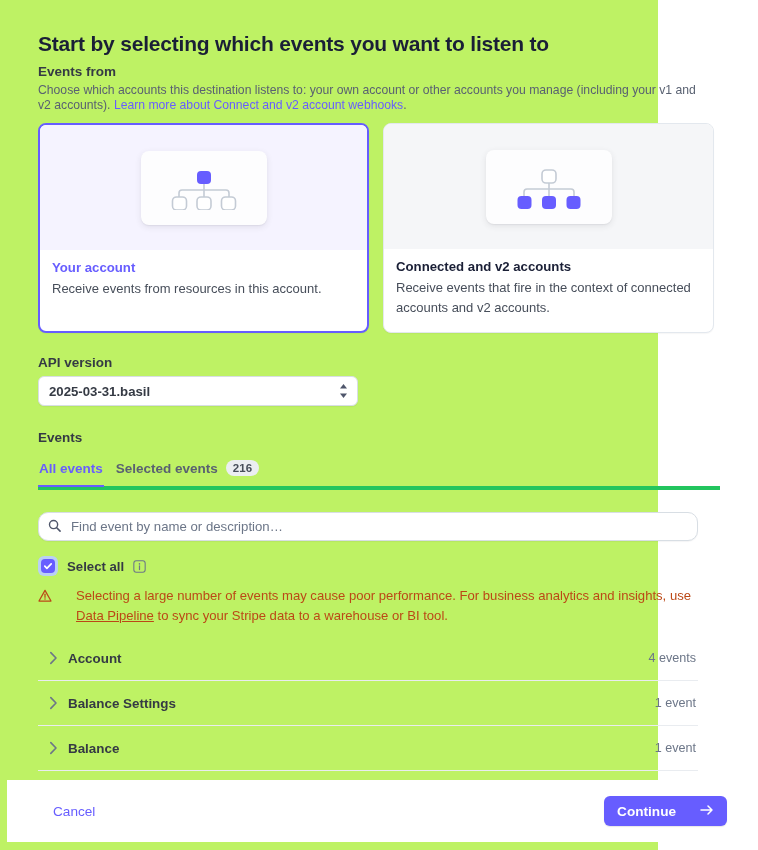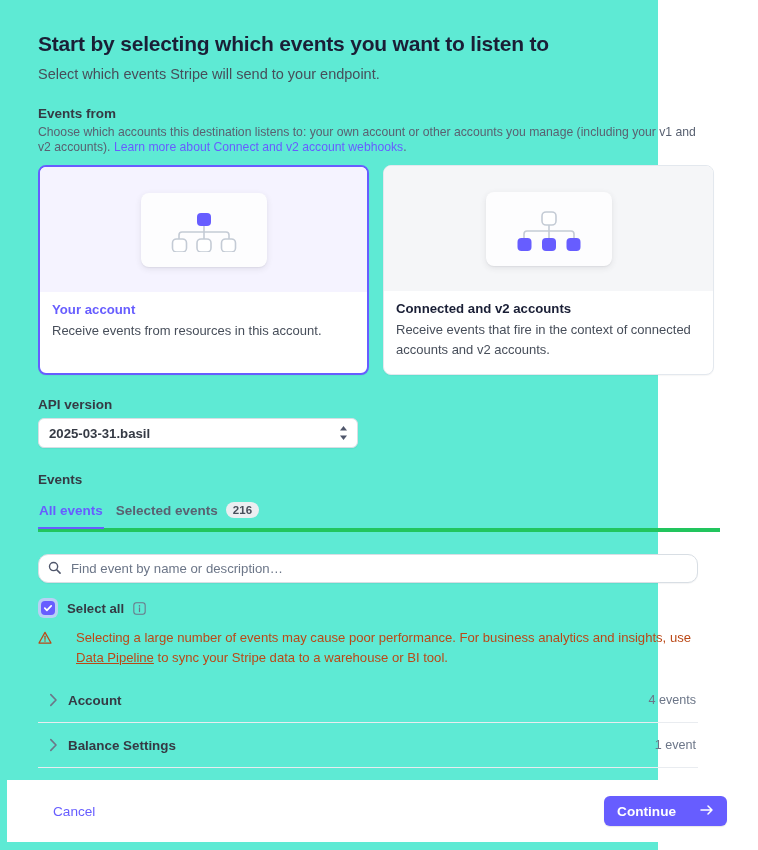--- a/index.html
+++ b/index.html
@@ -4,21 +4,21 @@
 <style>
   * { box-sizing: border-box; }
   html, body {
     margin: 0; padding: 0;
     width: 758px; height: 850px;
     background: #ffffff;
     font-family: "Liberation Sans", "DejaVu Sans", sans-serif;
     color: #353a44;
     overflow: hidden;
   }
-  .page { position: relative; width: 658px; height: 850px; background:#5eead4; }
+  .page { position: relative; width: 658px; height: 850px; background:#bef264; }
 
   .content { position: absolute; left: 0; top: 0; width: 758px; padding: 30px 38px 0 38px; }
 
   h1.title {
     font-size: 21px; font-weight: 700; color: #1a1f36;
     margin: 0 0 6px 0; letter-spacing: -0.2px; line-height: 28px;
   }
   .subtitle { font-size: 14.5px; color: #474e5a; margin: 0 0 22px 0; line-height: 20px; }
 
   .section-label { font-size: 13.5px; font-weight: 700; color: #353a44; margin: 0 0 4px 0; }
@@ -129,21 +129,20 @@
   }
 </style>
 </head>
 <body>
 
 <div class="page">
 
   <div class="content">
 
     <h1 class="title">Start by selecting which events you want to listen to</h1>
-    <p class="subtitle">Select which events Stripe will send to your endpoint.</p>
 
     <div class="section-label">Events from</div>
     <p class="helper">
       <span>Choose which accounts this destination listens to: your own account or other accounts you manage (including your v1 and v2 accounts). </span><a class="link" href="#">Learn more about Connect and v2 account webhooks</a><span>.</span>
     </p>
 
     <div class="cards">
 
       <div class="card selected">
         <div class="card-media">

